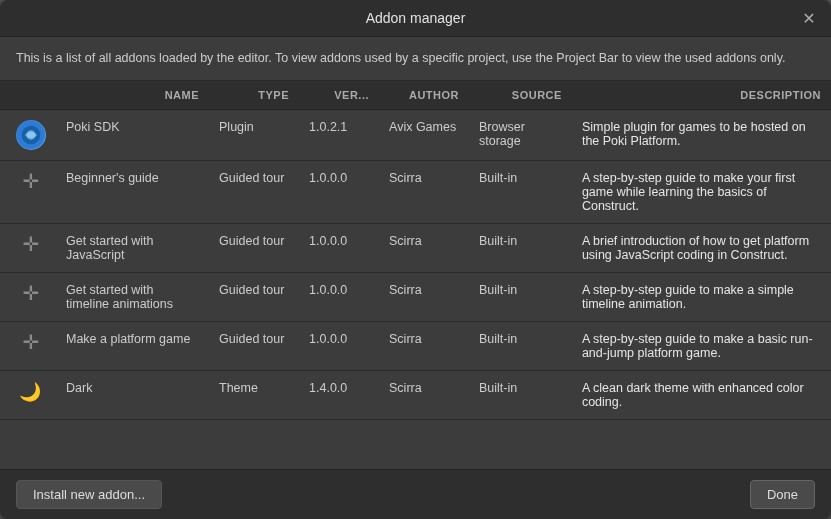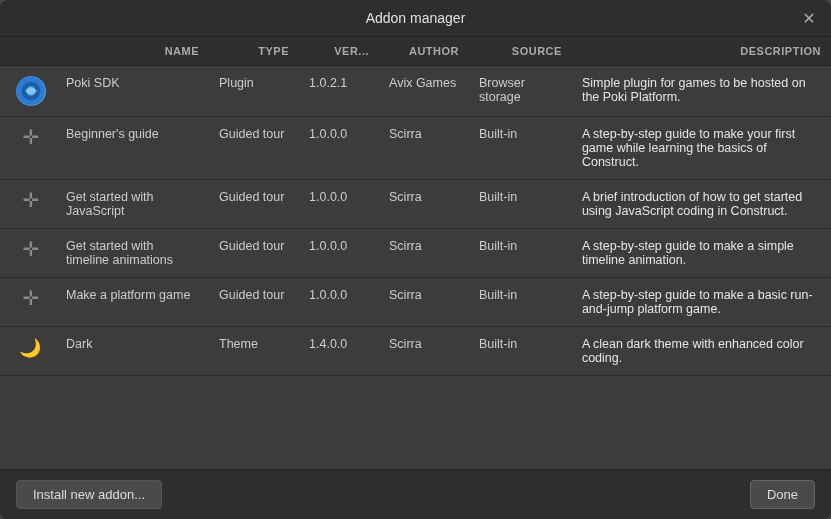--- a/index.html
+++ b/index.html
@@ -160,20 +160,21 @@
 </head>
 <body>
 
 <div class="dialog">
 
   <div class="title-bar">
     <span class="title-bar-title">Addon manager</span>
     <button class="close-btn">✕</button>
   </div>
 
+  <div class="description-text">This is a list of all addons loaded by the editor. To view addons used by a specific project, use the Project Bar to view the used addons only.</div>
 
   <div class="table-container">
     <table>
       <thead>
         <tr>
           <th></th>
           <th>NAME</th>
           <th>TYPE</th>
           <th>VER...</th>
           <th>AUTHOR</th>
@@ -209,21 +210,21 @@
             <td class="source-cell">Built-in</td>
             <td class="desc-cell">A step-by-step guide to make your first game while learning the basics of Construct.</td>
           </tr>
           <tr>
             <td class="icon-cell"><span class="cross-icon">✛</span></td>
             <td class="name-cell">Get started with JavaScript</td>
             <td class="type-cell">Guided tour</td>
             <td class="version-cell">1.0.0.0</td>
             <td class="author-cell">Scirra</td>
             <td class="source-cell">Built-in</td>
-            <td class="desc-cell">A brief introduction of how to get started using JavaScript coding in Construct.</td>
+            <td class="desc-cell">A brief introduction of how to get platform using JavaScript coding in Construct.</td>
           </tr>
           <tr>
             <td class="icon-cell"><span class="cross-icon">✛</span></td>
             <td class="name-cell">Get started with timeline animations</td>
             <td class="type-cell">Guided tour</td>
             <td class="version-cell">1.0.0.0</td>
             <td class="author-cell">Scirra</td>
             <td class="source-cell">Built-in</td>
             <td class="desc-cell">A step-by-step guide to make a simple timeline animation.</td>
           </tr>

